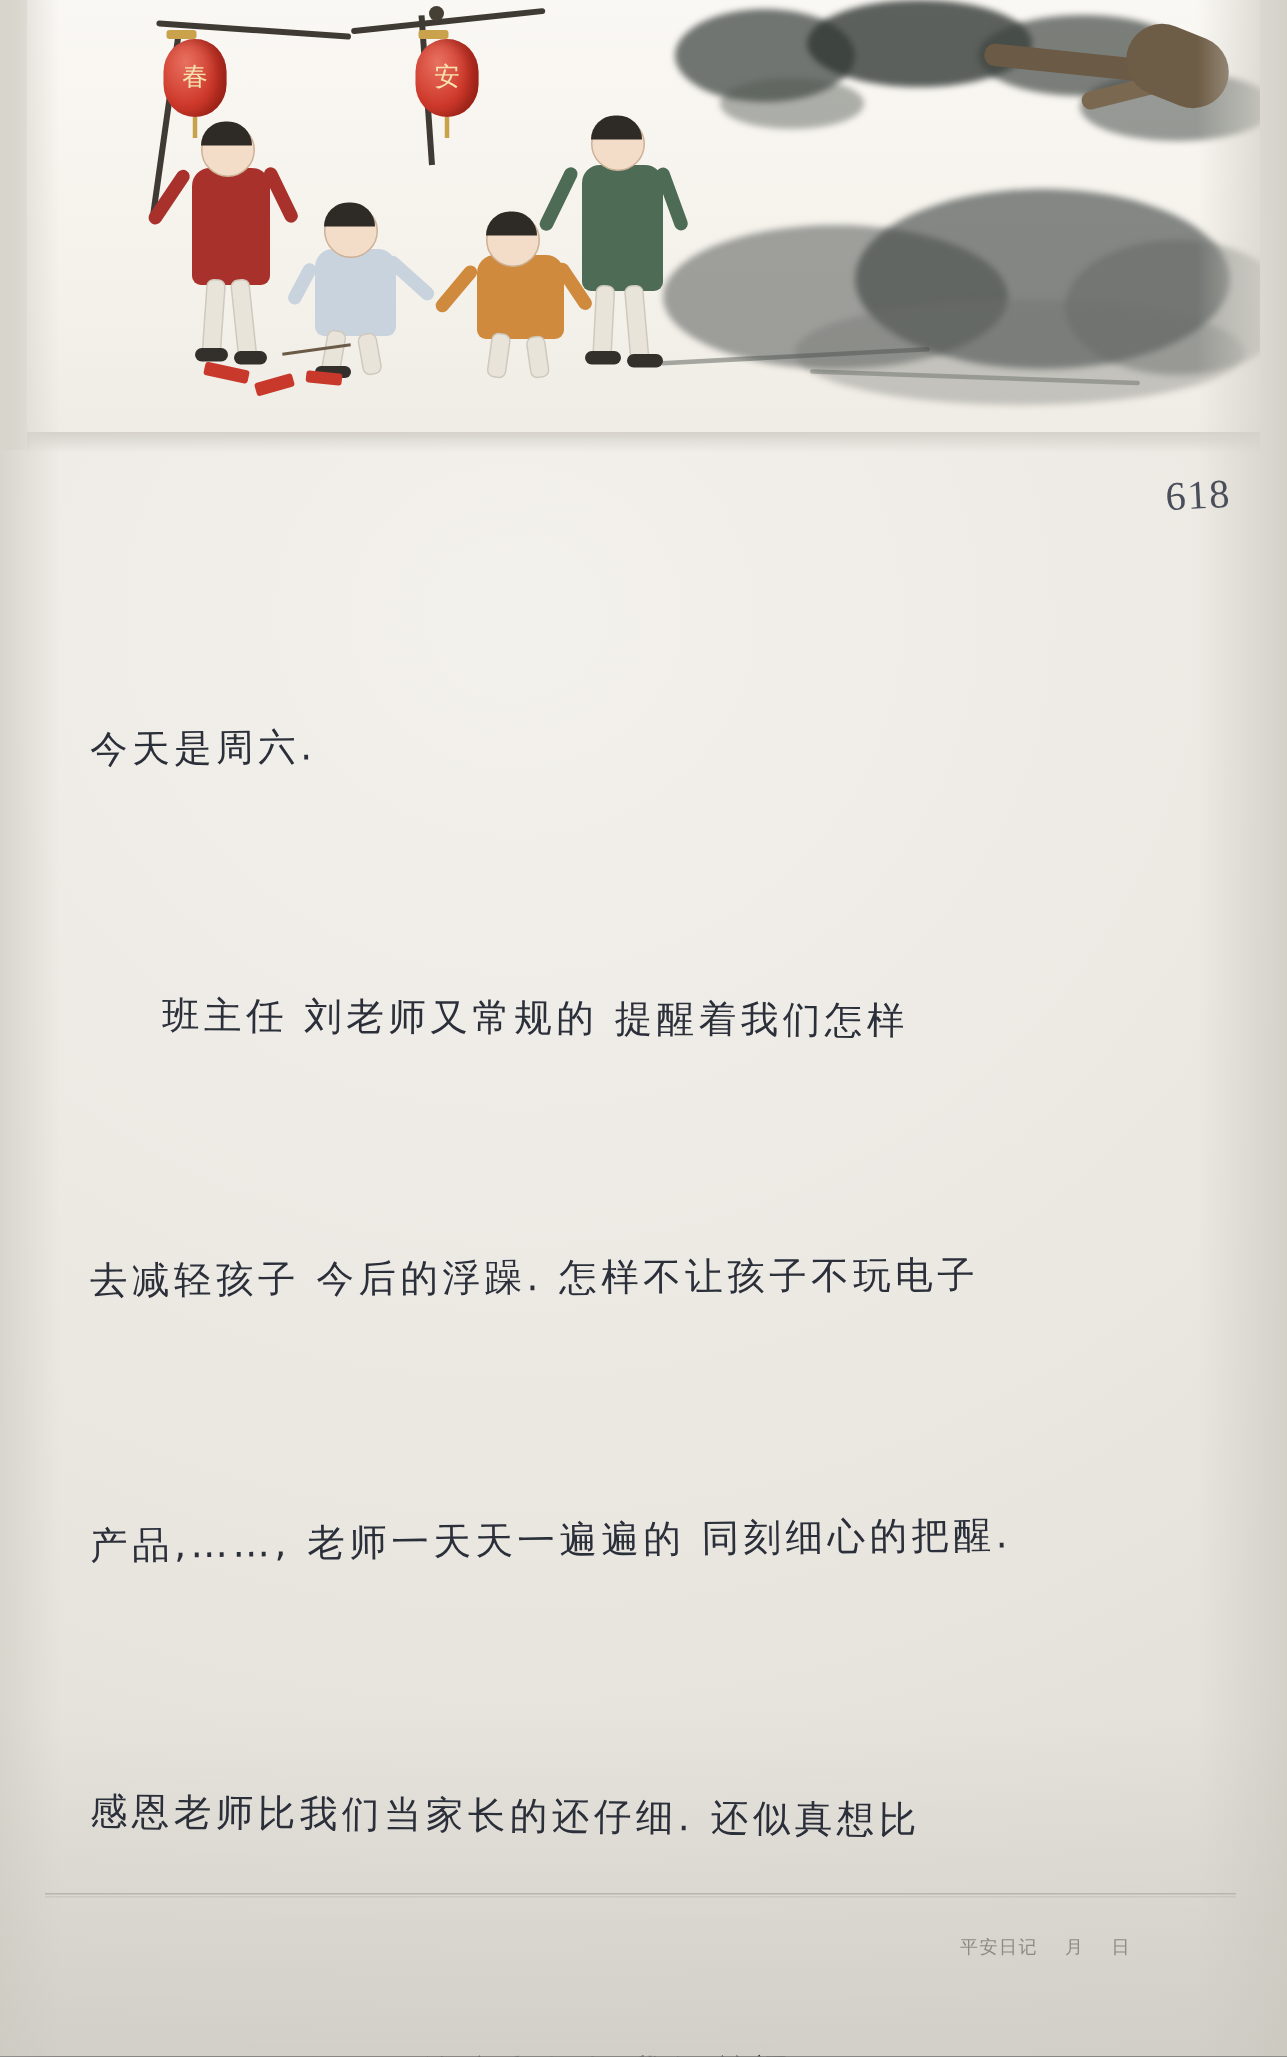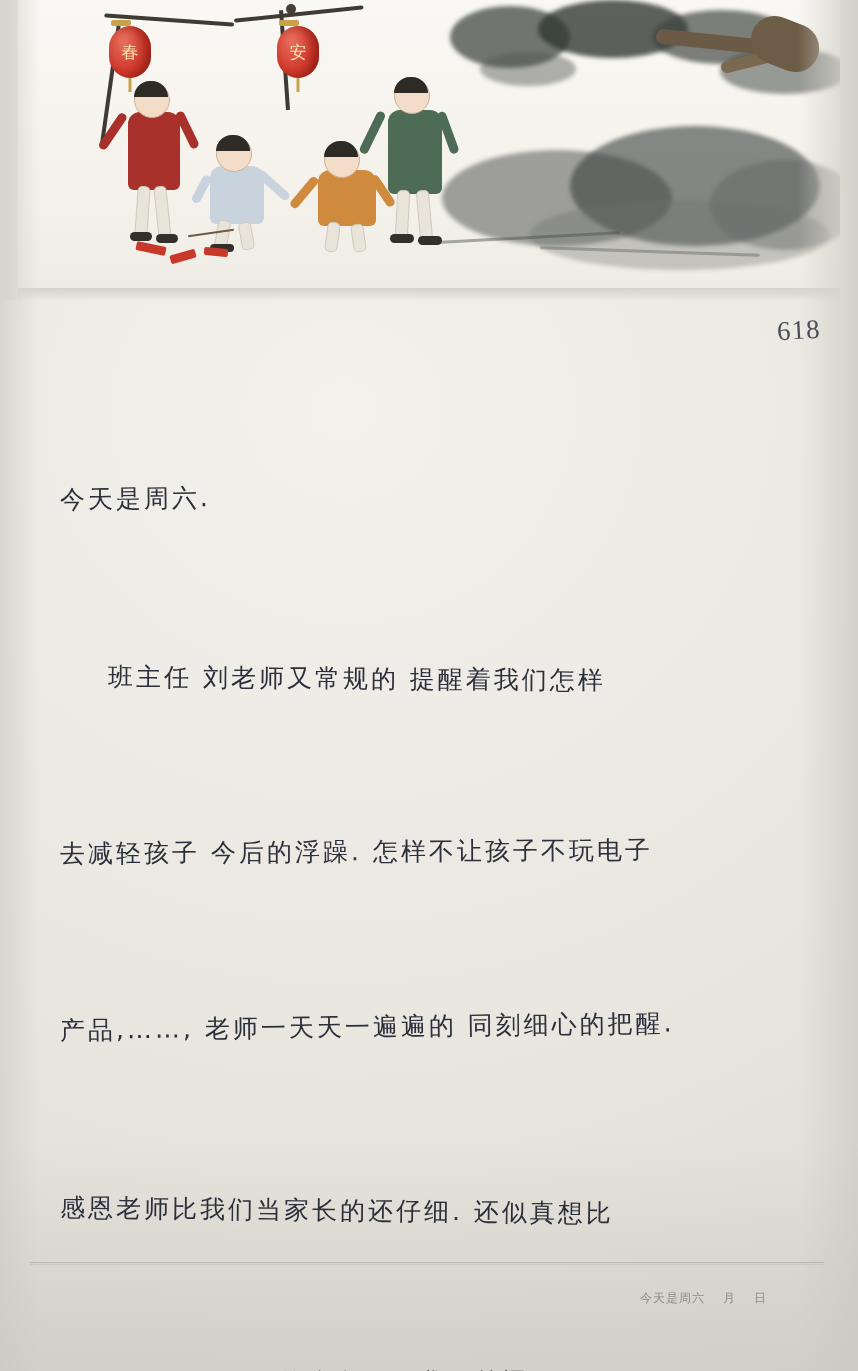--- a/index.html
+++ b/index.html
@@ -362,18 +362,18 @@
     
   </div>
 
   <div class="ghost">
     <span></span><br>
     <span></span>
   </div>
 
   <div class="footer-rule"></div>
   <div class="footer-meta">
-    <span>今天是周六</span>
+    <span>平安日记</span>
     <span>月</span>
     <span>日</span>
   </div>
 
 </div>
 
 </body></html>

